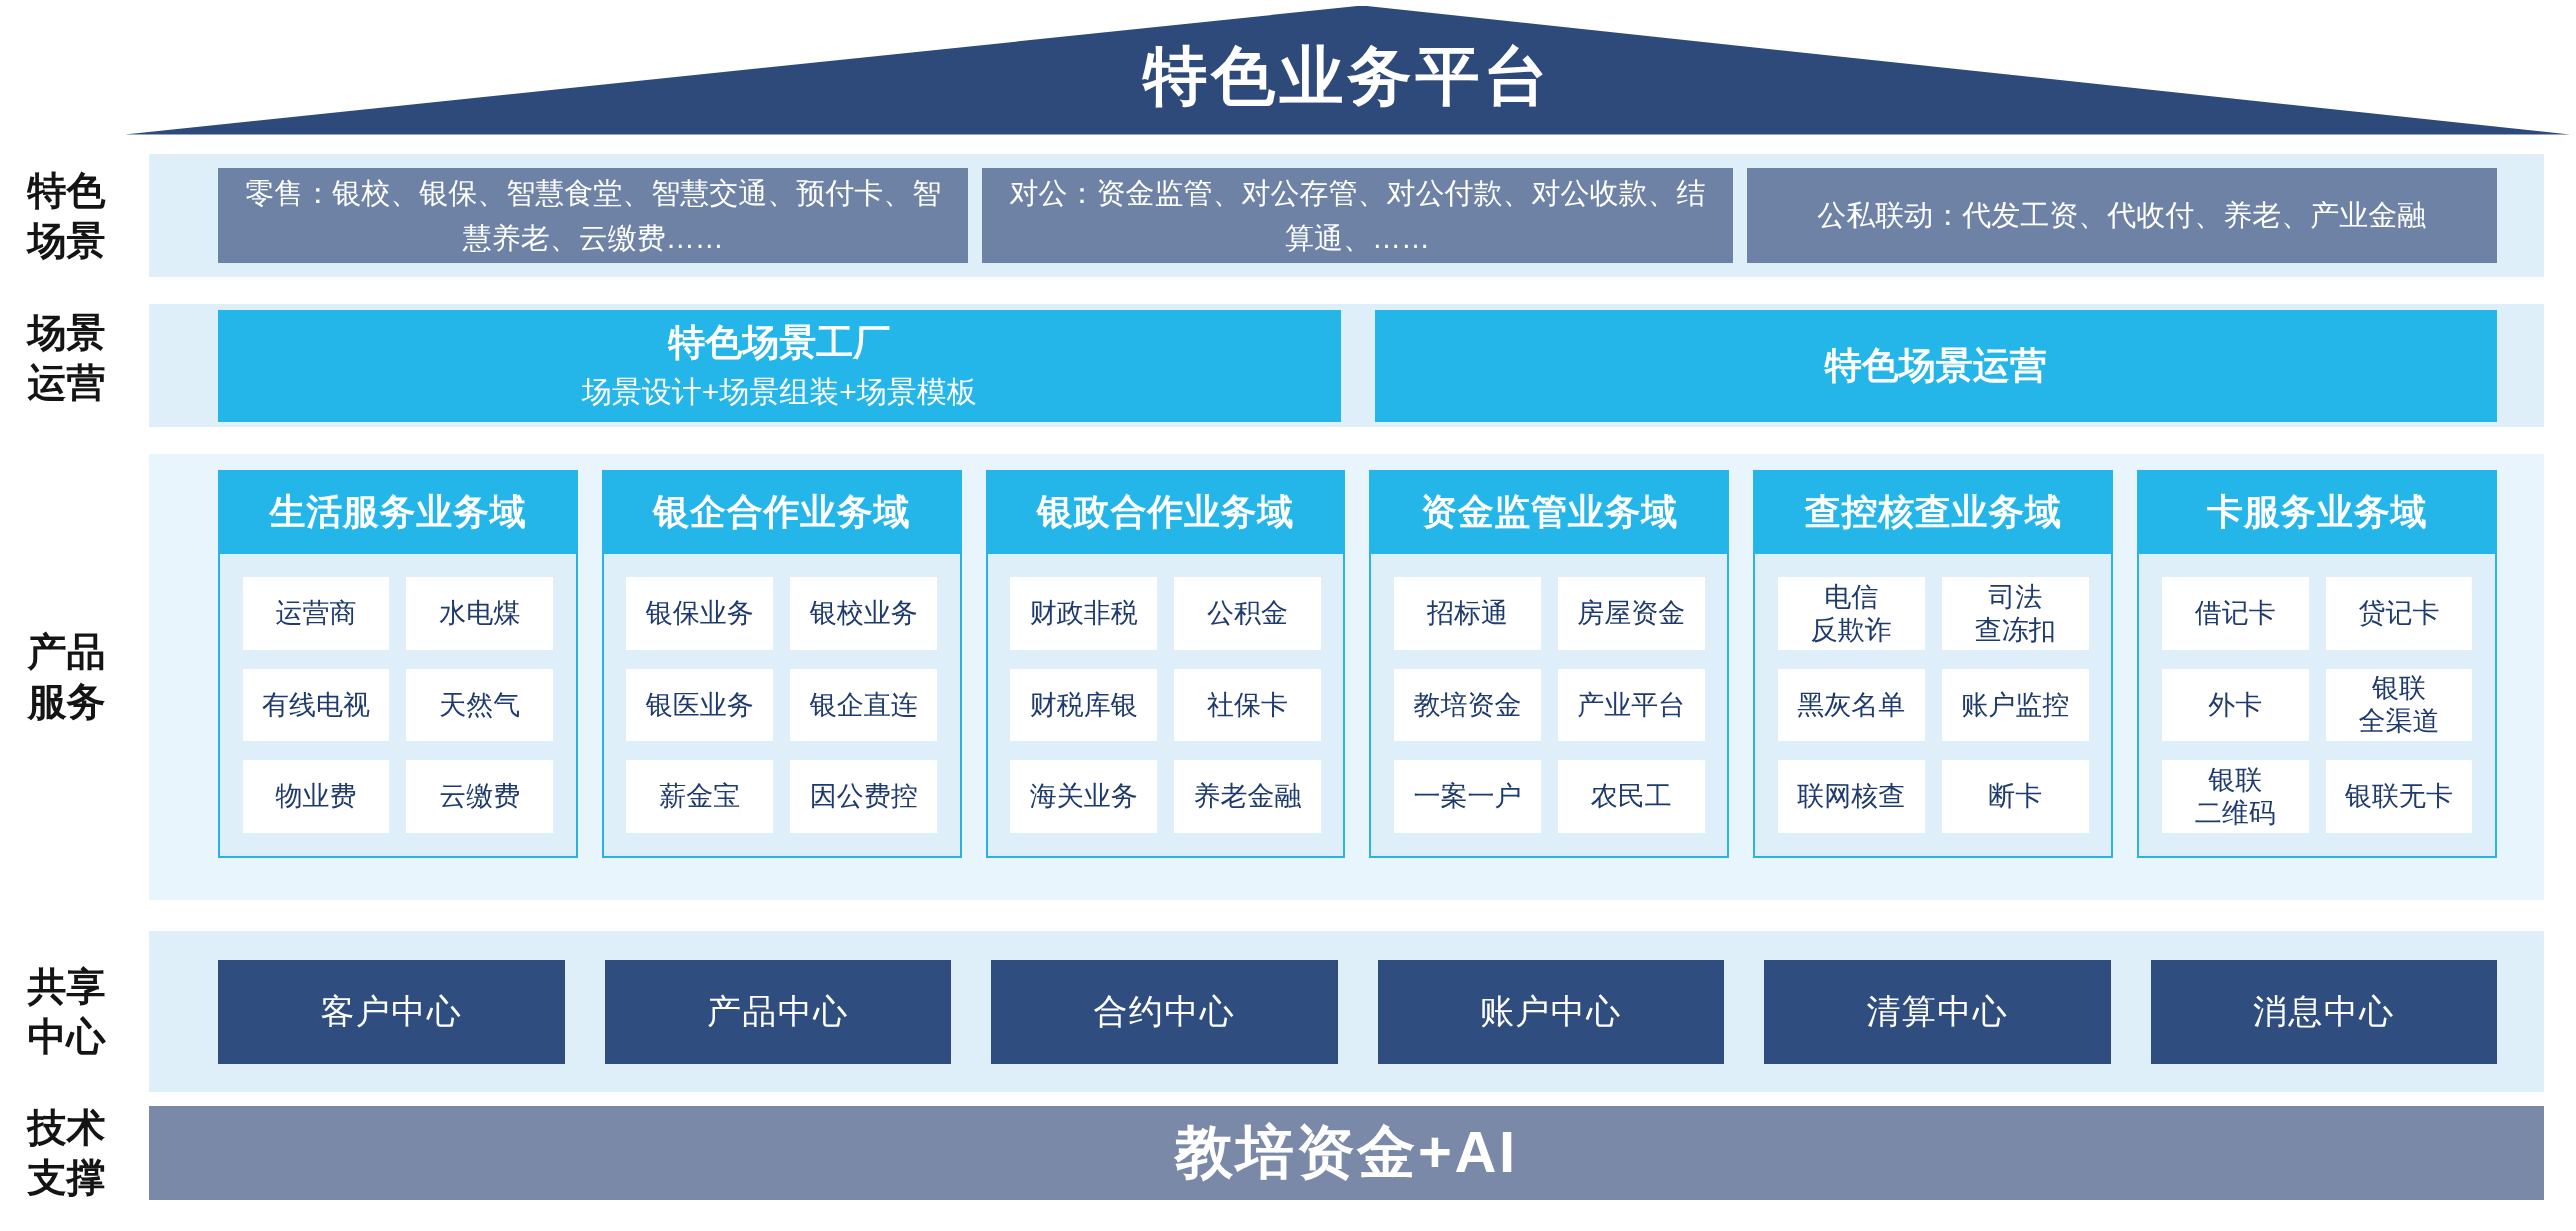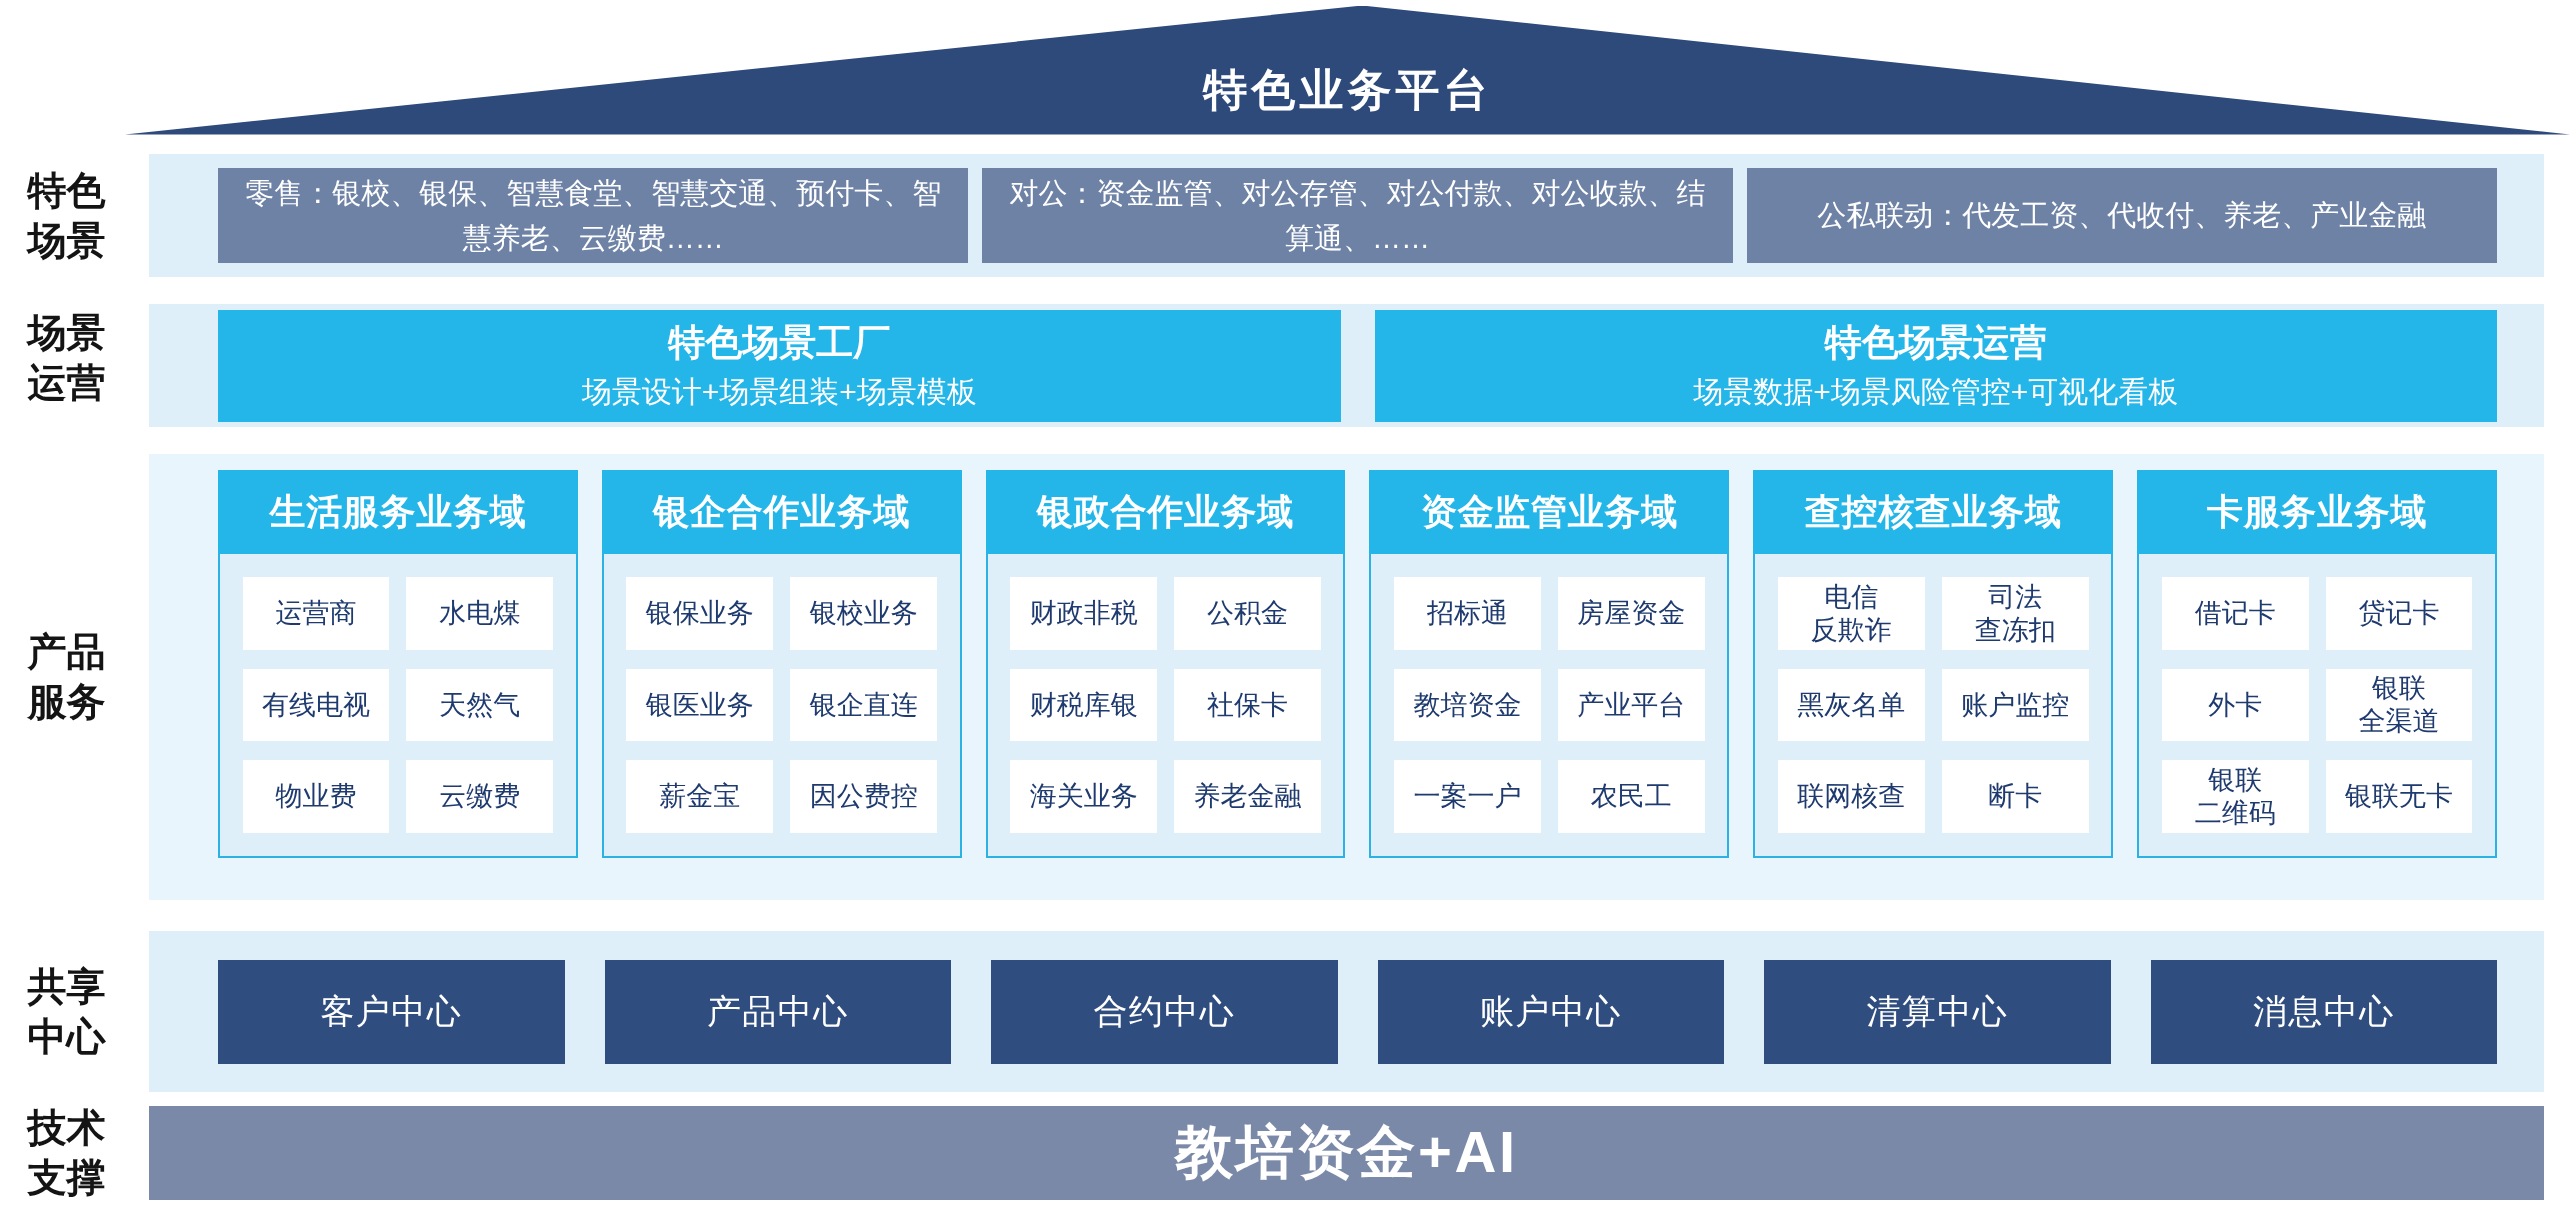--- a/index.html
+++ b/index.html
@@ -22,21 +22,21 @@
     left: 125px; top: 5.5px;
     width: 2445px; height: 129px;
     background: #2e4a7b;
     clip-path: polygon(0 100%, 50.6% 0, 100% 100%);
     display: flex;
     align-items: flex-end;
     justify-content: center;
   }
   .roof-title {
     color: #ffffff;
-    font-size: 44px;
+    font-size: 64px;
     font-weight: 700;
     letter-spacing: 4.1px;
     padding-bottom: 15px;
   }
 
   
   .rail-label {
     position: absolute;
     left: 15px;
     width: 103px;
@@ -187,21 +187,20 @@
     <div class="scene-box">公私联动：代发工资、代收付、养老、产业金融</div>
   </div>
 
   <div class="band band-operation">
     <div class="operation-box">
       <div class="operation-title">特色场景工厂</div>
       <div class="operation-subtitle">场景设计+场景组装+场景模板</div>
     </div>
     <div class="operation-box">
       <div class="operation-title">特色场景运营</div>
-      <div class="operation-subtitle">场景数据+场景风险管控+可视化看板</div>
     </div>
   </div>
 
   <div class="band band-products">
 
     <div class="domain-col">
       <div class="domain-header">生活服务业务域</div>
       <div class="domain-body">
         <div class="domain-cell">运营商</div>
         <div class="domain-cell">水电煤</div>

